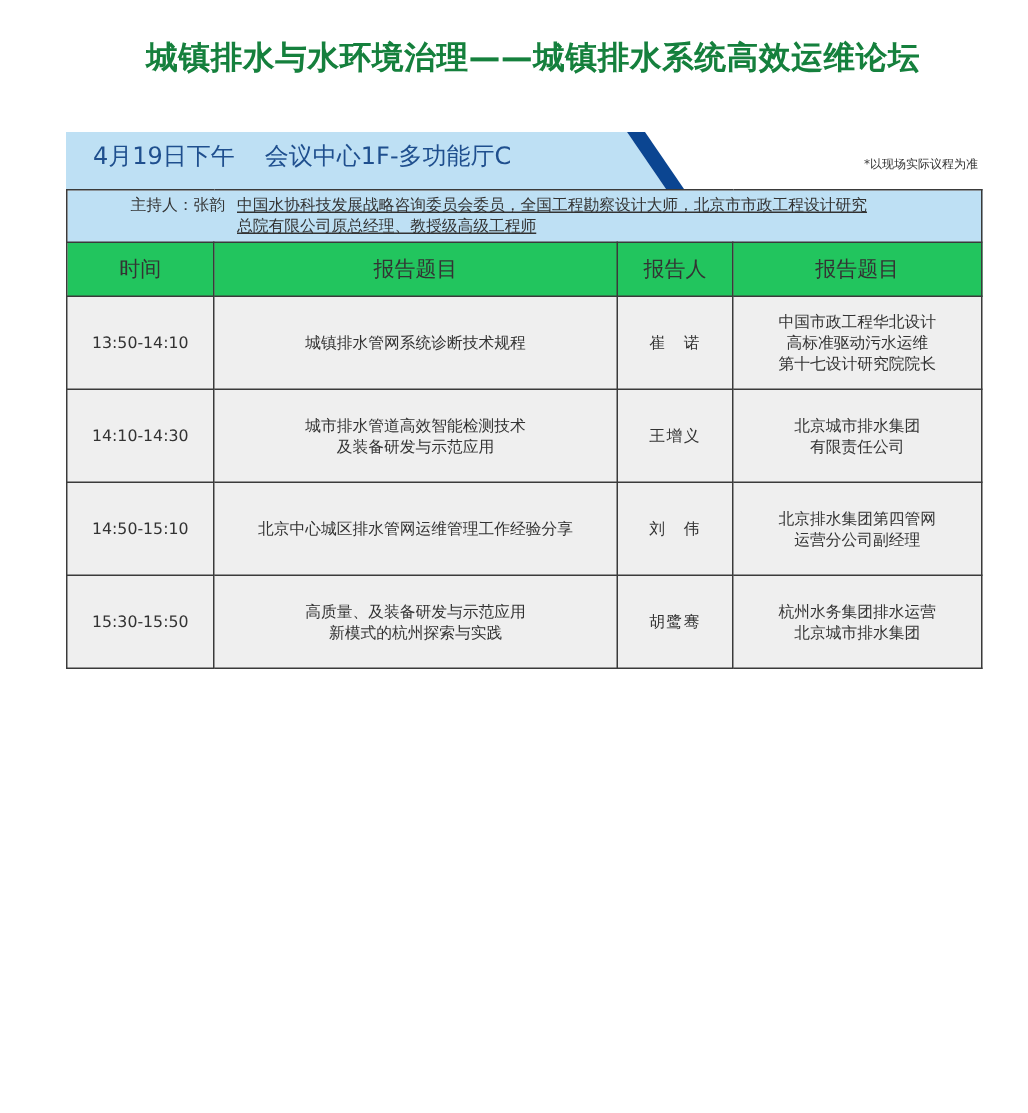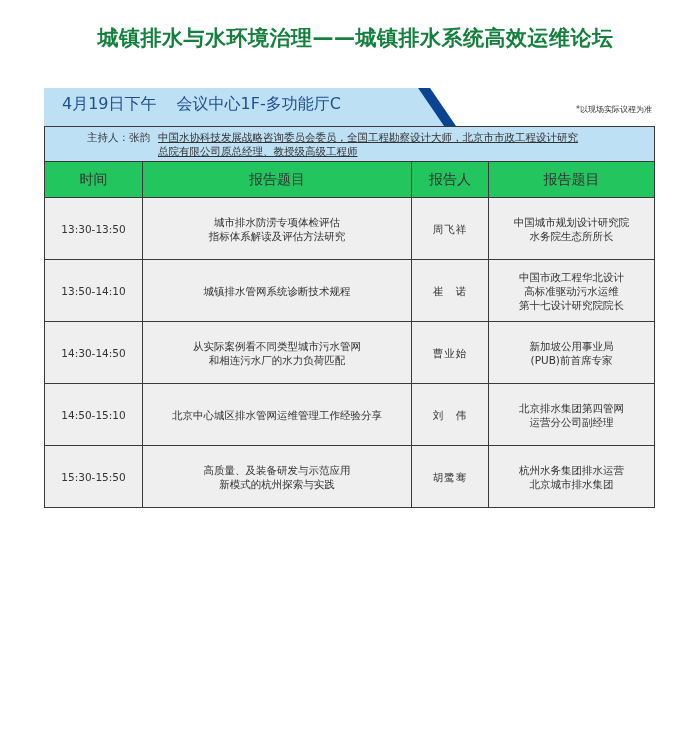--- a/index.html
+++ b/index.html
@@ -152,59 +152,47 @@
       </div>
     </td>
   </tr>
   <tr class="head-row">
     <th>时间</th>
     <th>报告题目</th>
     <th>报告人</th>
     <th>报告题目</th>
   </tr>
 
-  <tr class="data-row">
-    <td>13:30-13:50</td>
-    <td class="multiline">
-          <span>城市排水防涝专项体检评估</span>
-          <span>指标体系解读及评估方法研究</span>
-        </td>
-    <td class="speaker">周飞祥</td>
-    <td class="multiline">
-          <span>中国城市规划设计研究院</span>
-          <span>水务院生态所所长</span>
-        </td>
-  </tr>
 
   <tr class="data-row">
     <td>13:50-14:10</td>
     <td class="multiline">
           <span>城镇排水管网系统诊断技术规程</span>
         </td>
     <td class="speaker">崔　诺</td>
     <td class="multiline">
           <span>中国市政工程华北设计</span>
           <span>高标准驱动污水运维</span>
           <span>第十七设计研究院院长</span>
         </td>
   </tr>
 
-
-  <tr class="data-row">
-    <td>14:30-14:50</td>
-    <td class="multiline">
-          <span>从实际案例看不同类型城市污水管网</span>
-          <span>和相连污水厂的水力负荷匹配</span>
-        </td>
-    <td class="speaker">曹业始</td>
-    <td class="multiline">
-          <span>新加坡公用事业局</span>
-          <span>(PUB)前首席专家</span>
-        </td>
-  </tr>
+  <tr class="data-row">
+    <td>14:10-14:30</td>
+    <td class="multiline">
+          <span>城市排水管道高效智能检测技术</span>
+          <span>及装备研发与示范应用</span>
+        </td>
+    <td class="speaker">王增义</td>
+    <td class="multiline">
+          <span>北京城市排水集团</span>
+          <span>有限责任公司</span>
+        </td>
+  </tr>
+
 
   <tr class="data-row">
     <td>14:50-15:10</td>
     <td class="multiline">
           <span>北京中心城区排水管网运维管理工作经验分享</span>
         </td>
     <td class="speaker">刘　伟</td>
     <td class="multiline">
           <span>北京排水集团第四管网</span>
           <span>运营分公司副经理</span>

